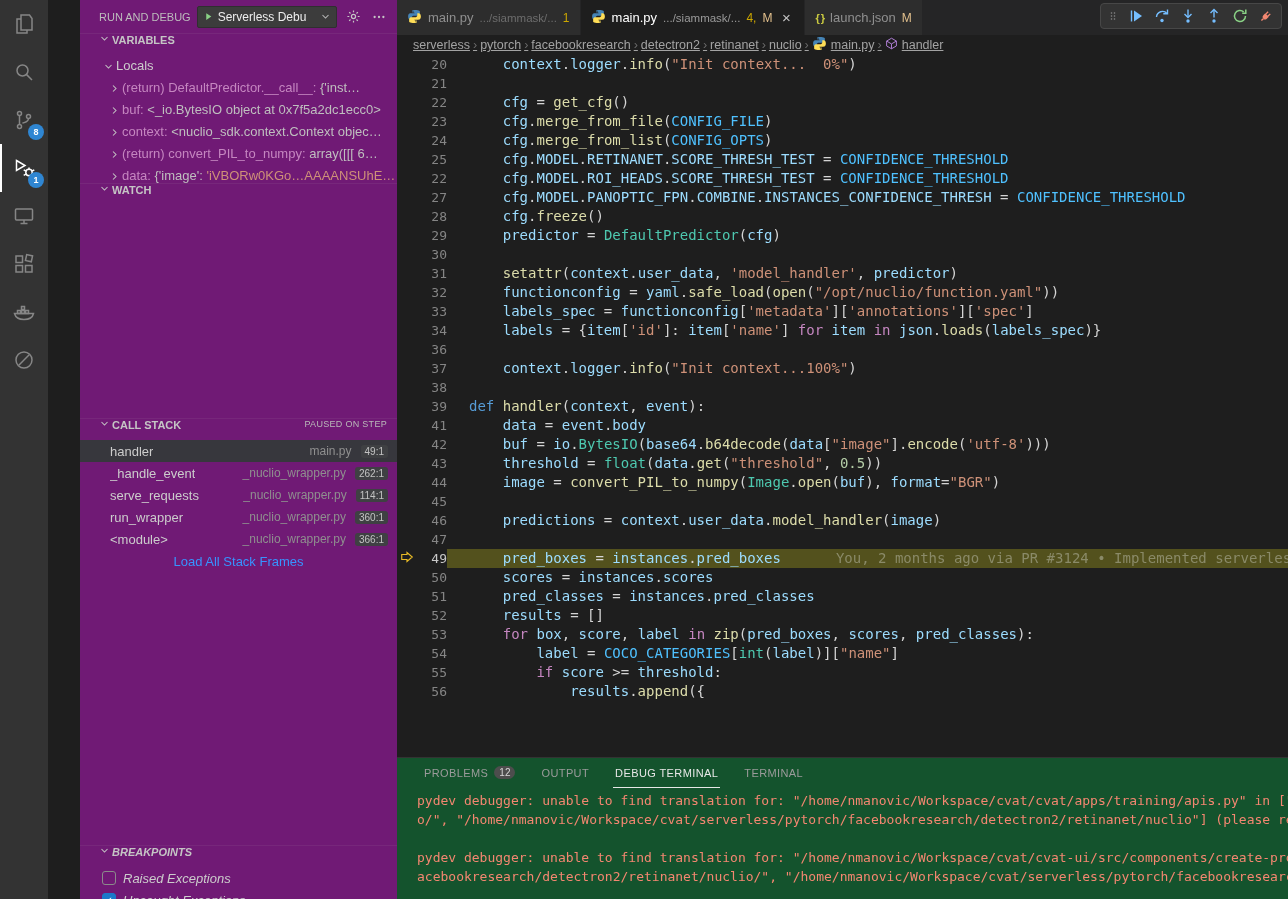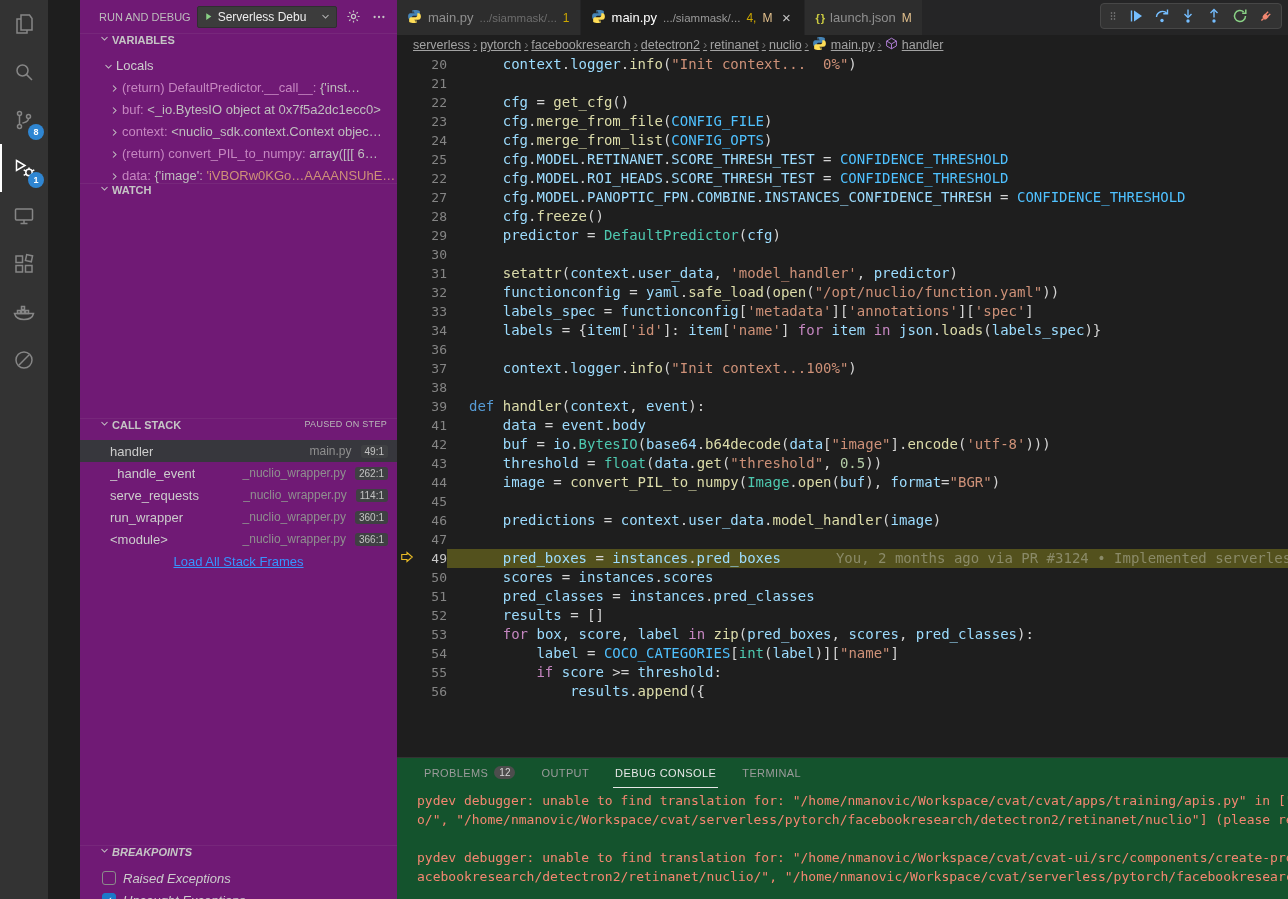--- a/index.html
+++ b/index.html
@@ -38,21 +38,21 @@
   .var-name{color:#c586c0;}
   .var-val{color:#bfbfbf;}
   .var-str{color:#ce9178;}
   .watch-body{height:213px;flex-shrink:0;}
 
   .cs-row{height:22px;display:flex;align-items:center;padding:0 9px 0 30px;cursor:pointer;flex-shrink:0;}
   .cs-row.sel{background:#37373d;}
   .cs-fn{color:#cccccc;white-space:nowrap;overflow:hidden;}
   .cs-file{margin-left:auto;color:#8f8f8f;font-size:12px;padding-right:9px;white-space:nowrap;}
   .cs-badge{background:#3f4043;border-radius:3px;font-size:10px;color:#c3c3c3;padding:1px 4px;flex-shrink:0;}
-  .load-link{height:24px;line-height:24px;text-align:center;color:#3794ff;cursor:pointer;flex-shrink:0;font-size:13px;text-decoration:underline;}
+  .load-link{height:24px;line-height:24px;text-align:center;color:#3794ff;cursor:pointer;flex-shrink:0;font-size:13px;}
 
   .sec-breakpoints{margin-top:auto;height:54px;flex-shrink:0;font-style:italic;}
   .bp-row{height:22px;display:flex;align-items:center;gap:7px;padding-left:22px;cursor:pointer;}
   .cb{width:14px;height:14px;border:1px solid #8b8b8b;border-radius:3px;background:transparent;display:flex;
     align-items:center;justify-content:center;flex-shrink:0;font-size:10px;color:#fff;}
   .cb.on{background:#1b79c9;border-color:#1b79c9;}
   .bp-label{color:#cccccc;}
 
   
   .main{flex:1;min-width:0;display:flex;flex-direction:column;}
@@ -627,21 +627,21 @@
     <div class="panel">
       <div class="panel-tabs" id="panel-tabs">
           <div class="panel-tab">
             <span>PROBLEMS</span>
             <span class="pt-badge">12</span>
           </div>
           <div class="panel-tab">
             <span>OUTPUT</span>
           </div>
           <div class="panel-tab active">
-            <span>DEBUG CONSOLE</span>
+            <span>DEBUG TERMINAL</span>
           </div>
           <div class="panel-tab">
             <span>TERMINAL</span>
           </div>
         </div>
       <div class="console" id="console">
           <div class="console-line">pydev debugger: unable to find translation for: "/home/nmanovic/Workspace/cvat/cvat/apps/training/apis.py" in ["/home/nmanovic/W</div>
           <div class="console-line">o/", "/home/nmanovic/Workspace/cvat/serverless/pytorch/facebookresearch/detectron2/retinanet/nuclio"] (please revise your path m</div>
           <div class="console-line"></div>
           <div class="console-line">pydev debugger: unable to find translation for: "/home/nmanovic/Workspace/cvat/cvat-ui/src/components/create-project-page/create</div>

